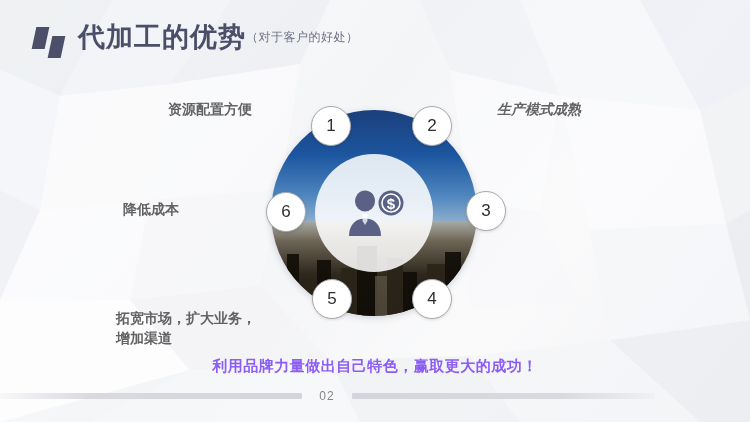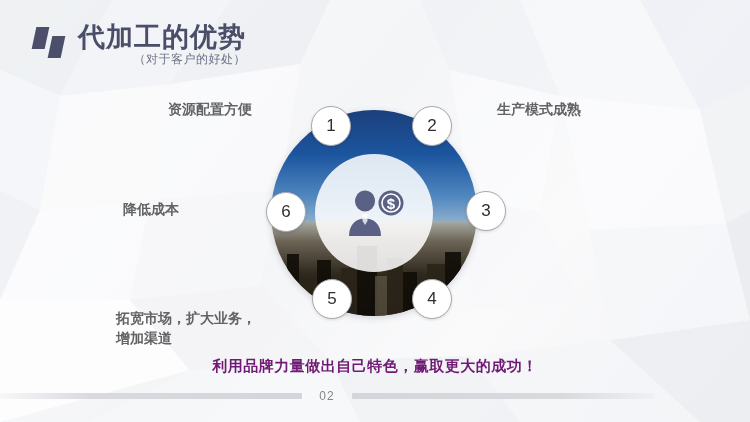--- a/index.html
+++ b/index.html
@@ -59,32 +59,31 @@
   .logo-mark i.b {
     left: 18px; top: 9px;
     width: 13px; height: 22px;
     transform: skewX(-12deg);
   }
   .title-wrap {
     position: absolute;
     left: 78px;
     top: 24px;
     display: flex;
-    align-items: flex-end;
-    flex-direction: column;
+    align-items: center;
   }
   .title-main {
     font-size: 27px;
     font-weight: bold;
     color: #4a4e68;
     letter-spacing: 1px;
     line-height: 1;
   }
   .title-sub {
-    margin-left: 20px;
+    margin-left: 0;
     font-size: 12px;
     color: #6d7086;
     letter-spacing: 0.5px;
   }
 
   
   .diagram {
     position: absolute;
     left: 0; top: 0;
     width: 750px;
@@ -170,39 +169,39 @@
   
   .label {
     position: absolute;
     font-size: 14px;
     font-weight: bold;
     color: #636366;
     line-height: 1.45;
     white-space: pre-line;
     z-index: 4;
   }
-  .label.right { text-align: center; }
+  .label.right { text-align: center; font-style: italic; }
   .label.left  { text-align: left; }
 
   .lb-1 { left: 168px; top: 99px; }
   .lb-2 { left: 497px; top: 99px; }
   .lb-3 { left: 551px; top: 199px; }
   .lb-4 { left: 484px; top: 291px; text-align: center; }
   .lb-5 { left: 116px; top: 308px; text-align: center; }
   .lb-6 { left: 123px; top: 199px; }
 
   .tagline {
     position: absolute;
     left: 0;
     top: 357px;
     width: 750px;
     text-align: center;
     font-size: 15px;
     font-weight: bold;
-    color: #701a75;
+    color: #8b5cf6;
     letter-spacing: 0.5px;
     z-index: 4;
   }
 
   
   .footer {
     position: absolute;
     left: 0;
     top: 385px;
     width: 654px;

